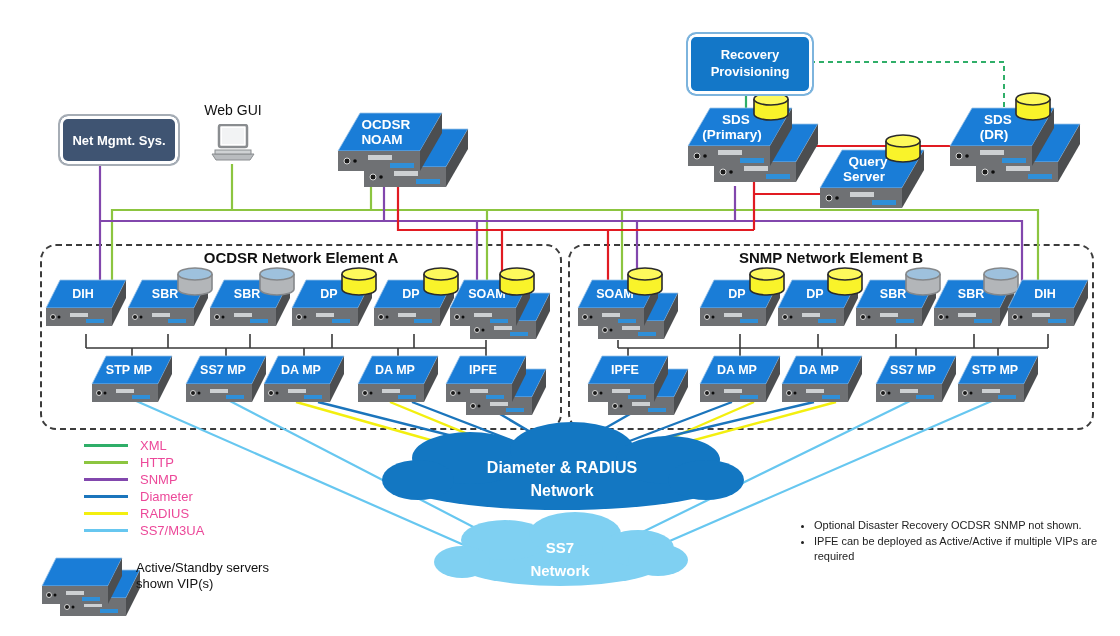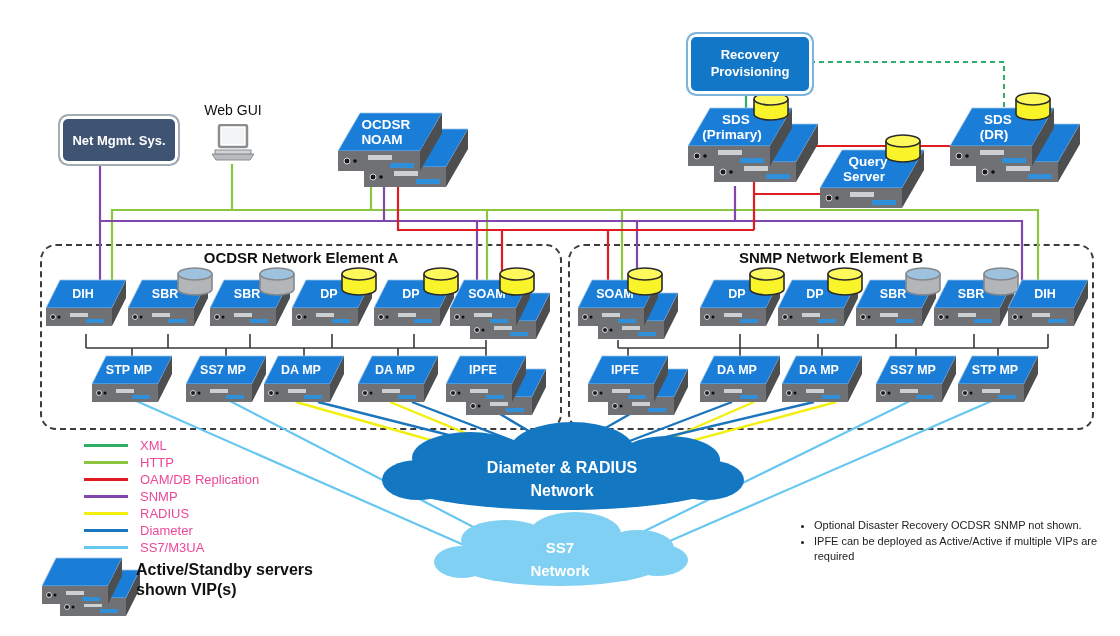--- a/index.html
+++ b/index.html
@@ -38,21 +38,21 @@
   .srv-label{
     font-weight:bold;fill:#ffffff;
     font-family:"Liberation Sans",sans-serif;
   }
   
   #legend{position:absolute;left:84px;top:437px;z-index:3;}
   .lg-row{display:flex;align-items:center;height:17px;}
   .lg-swatch{width:44px;height:3px;margin-right:12px;}
   .lg-label{font-size:13px;color:#ec4899;}
   #legend-server-note{
-    position:absolute;left:136px;top:560px;font-size:16px;color:#111;line-height:1.25;z-index:3;font-weight:bold;
+    position:absolute;left:136px;top:560px;font-size:13px;color:#111;line-height:1.25;z-index:3;
   }
   
   #notes{position:absolute;left:800px;top:518px;width:310px;z-index:3;}
   #notes .notes-title{font-weight:bold;font-size:12px;color:#111;margin-bottom:2px;}
   #notes ul{margin:0;padding-left:14px;}
   #notes li{font-size:11px;color:#222;line-height:1.3;margin-bottom:2px;}
   .cloud-text{
     font-weight:bold;fill:#ffffff;font-family:"Liberation Sans",sans-serif;
   }
 </style>
@@ -694,34 +694,30 @@
   <div id="legend">
       <div class="lg-row">
         <div class="lg-swatch" style="background:#2fae68"></div>
         <div class="lg-label">XML</div>
       </div>
       <div class="lg-row">
         <div class="lg-swatch" style="background:#8cc540"></div>
         <div class="lg-label">HTTP</div>
       </div>
       <div class="lg-row">
-        <div class="lg-swatch" style="background:#e11b22"></div>
-        <div class="lg-label">OAM/DB Replication</div>
-      </div>
-      <div class="lg-row">
         <div class="lg-swatch" style="background:#8247ad"></div>
         <div class="lg-label">SNMP</div>
+      </div>
+      <div class="lg-row">
+        <div class="lg-swatch" style="background:#1b75bc"></div>
+        <div class="lg-label">Diameter</div>
       </div>
       <div class="lg-row">
         <div class="lg-swatch" style="background:#f3ef0f"></div>
         <div class="lg-label">RADIUS</div>
-      </div>
-      <div class="lg-row">
-        <div class="lg-swatch" style="background:#1b75bc"></div>
-        <div class="lg-label">Diameter</div>
       </div>
       <div class="lg-row">
         <div class="lg-swatch" style="background:#67c7f0"></div>
         <div class="lg-label">SS7/M3UA</div>
       </div>
     </div>
   <div id="legend-server-note">
     <div>Active/Standby servers</div>
     <div>shown VIP(s)</div>
   </div>

